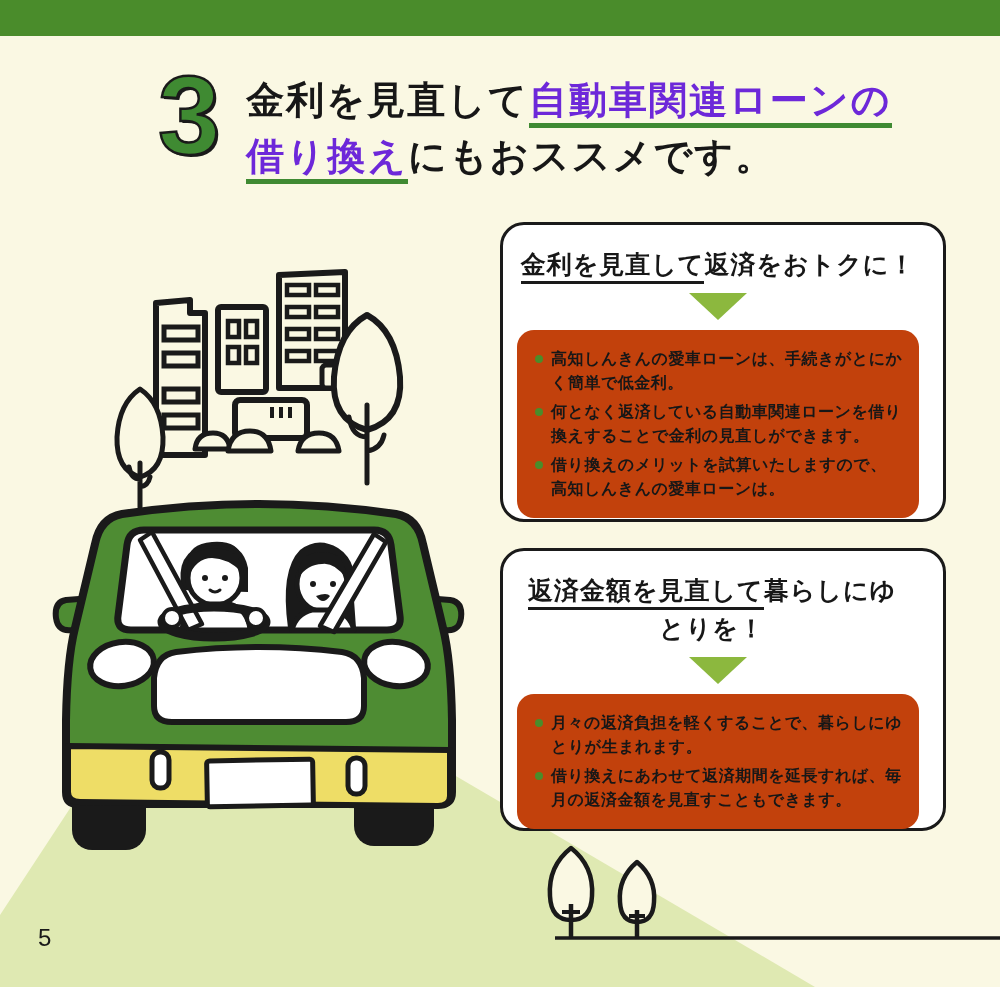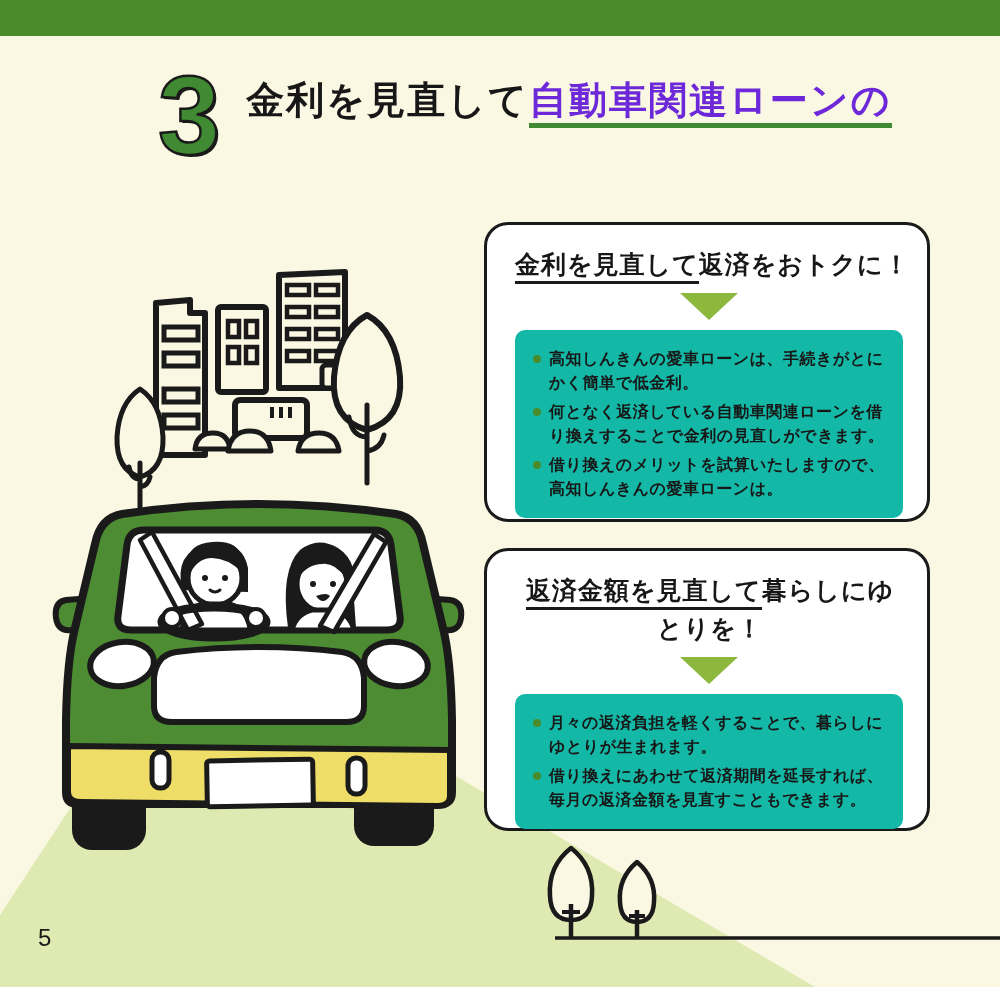--- a/index.html
+++ b/index.html
@@ -28,41 +28,41 @@
   }
   .header-lines { padding-top:6px; }
   .header-line {
     font-size:38px; font-weight:900; letter-spacing:2px;
     line-height:56px; color:#171717; white-space:nowrap;
   }
   .hl-green { color:#6d28d9; }
   .hl-underline { border-bottom:5px solid #3f8a32; padding-bottom:2px; }
   
   .card {
-    position:absolute; left:484px; width:446px;
+    position:absolute; left:500px; width:446px;
     background:#ffffff; border:3px solid #1a1a1a; border-radius:24px;
-    padding:20px 24px 0 28px;
+    padding:20px 24px 0 14px;
   }
   .card-1 { top:222px; height:300px; }
   .card-2 { top:548px; height:283px; }
   .card-title {
     font-size:25px; font-weight:900; color:#171717;
     letter-spacing:1px; line-height:38px;
   }
   .card-1 .card-title { text-align:center; white-space:nowrap; }
   .card-2 .card-title { text-align:center; padding-left:10px; width:380px; }
   .ct-underline { border-bottom:3px solid #1a1a1a; padding-bottom:3px; }
   .down-triangle {
     width:0; height:0; margin:10px auto 10px auto;
     border-left:29px solid transparent;
     border-right:29px solid transparent;
     border-top:27px solid #8cb83e;
   }
   .bullet-box {
-    background:#14b8a6; border-radius:10px;
+    background:#c2410c; border-radius:17px;
     padding:12px 16px; 
   }
   .bullet-list { list-style:none; }
   .bullet-item { display:flex; margin:5px 0; }
   .bullet-dot {
     flex:0 0 auto; width:8px; height:8px; border-radius:50%;
     background:#4a8c2b; margin:8px 8px 0 2px;
   }
   .bullet-text {
     font-size:16px; font-weight:700; color:#171717;
@@ -80,20 +80,21 @@
 </style>
 </head>
 <body>
 
 <div class="top-bar"></div>
 
 <div class="header">
   <div class="big-number">3</div>
   <div class="header-lines">
     <div class="header-line"><span>金利を見直して</span><span class="hl-green hl-underline">自動車関連ローンの</span></div>
+    <div class="header-line"><span class="hl-green hl-underline">借り換え</span><span>にもおススメです。</span></div>
   </div>
 </div>
 
 <svg class="beam-svg" width="1000" height="242" viewBox="0 0 1000 242">
   <polygon points="105,10 420,10 815,242 0,242 0,170" fill="#dfe9b2"></polygon>
 </svg>
 
 <svg class="city-svg" width="315" height="258" viewBox="0 0 315 258" fill="none" stroke="#1a1a1a">
 
   <path d="M58,48 L92,45 L92,58 L107,58 L107,200 L58,200 Z" fill="#faf8e3" stroke-width="6" stroke-linejoin="round"></path>

